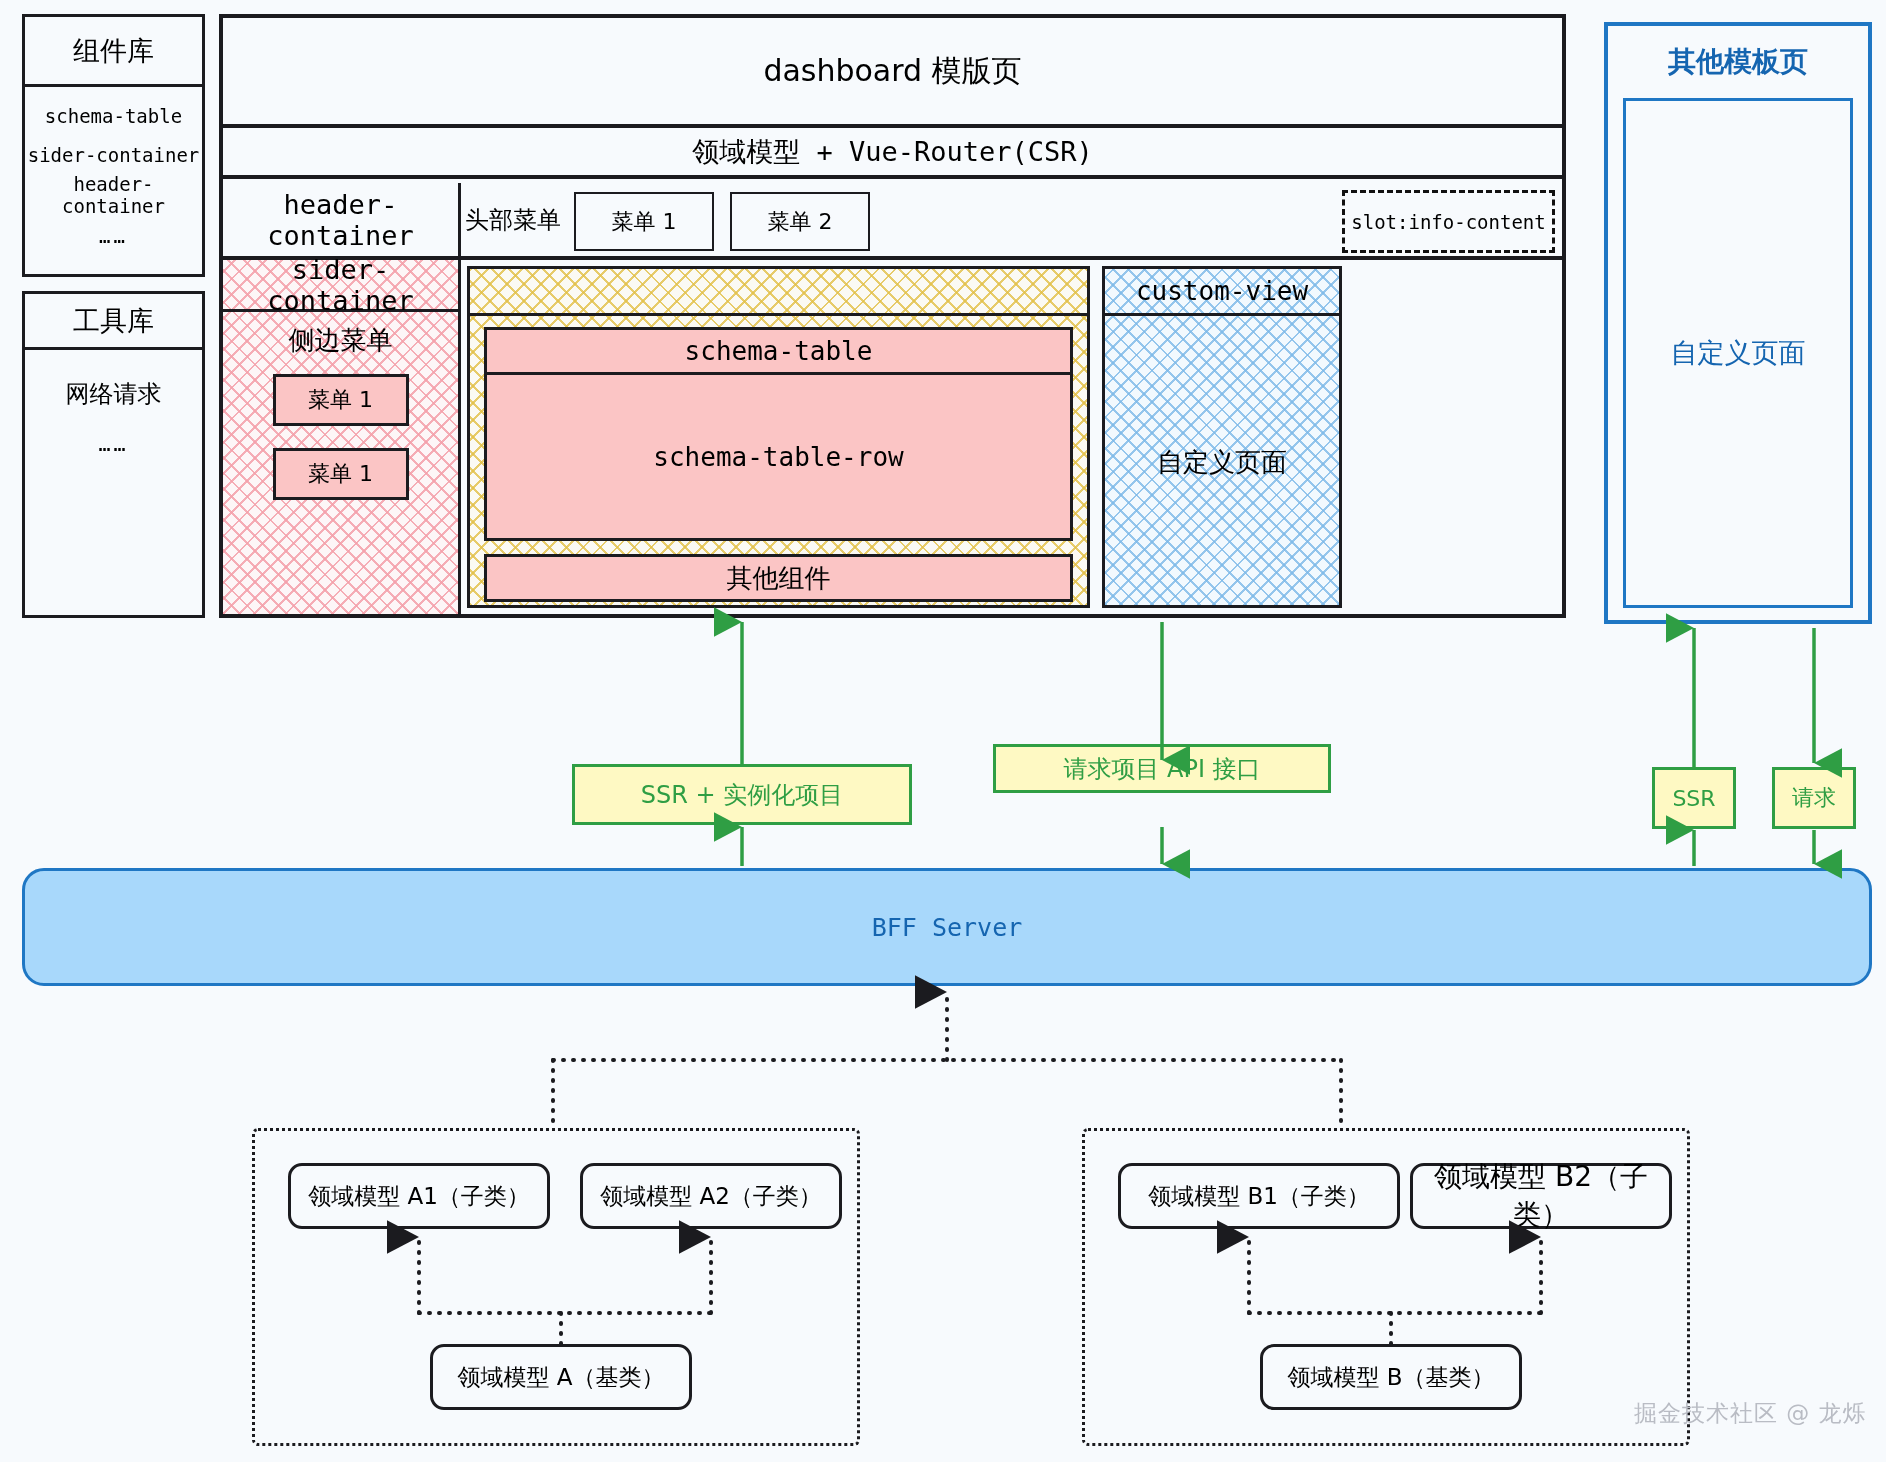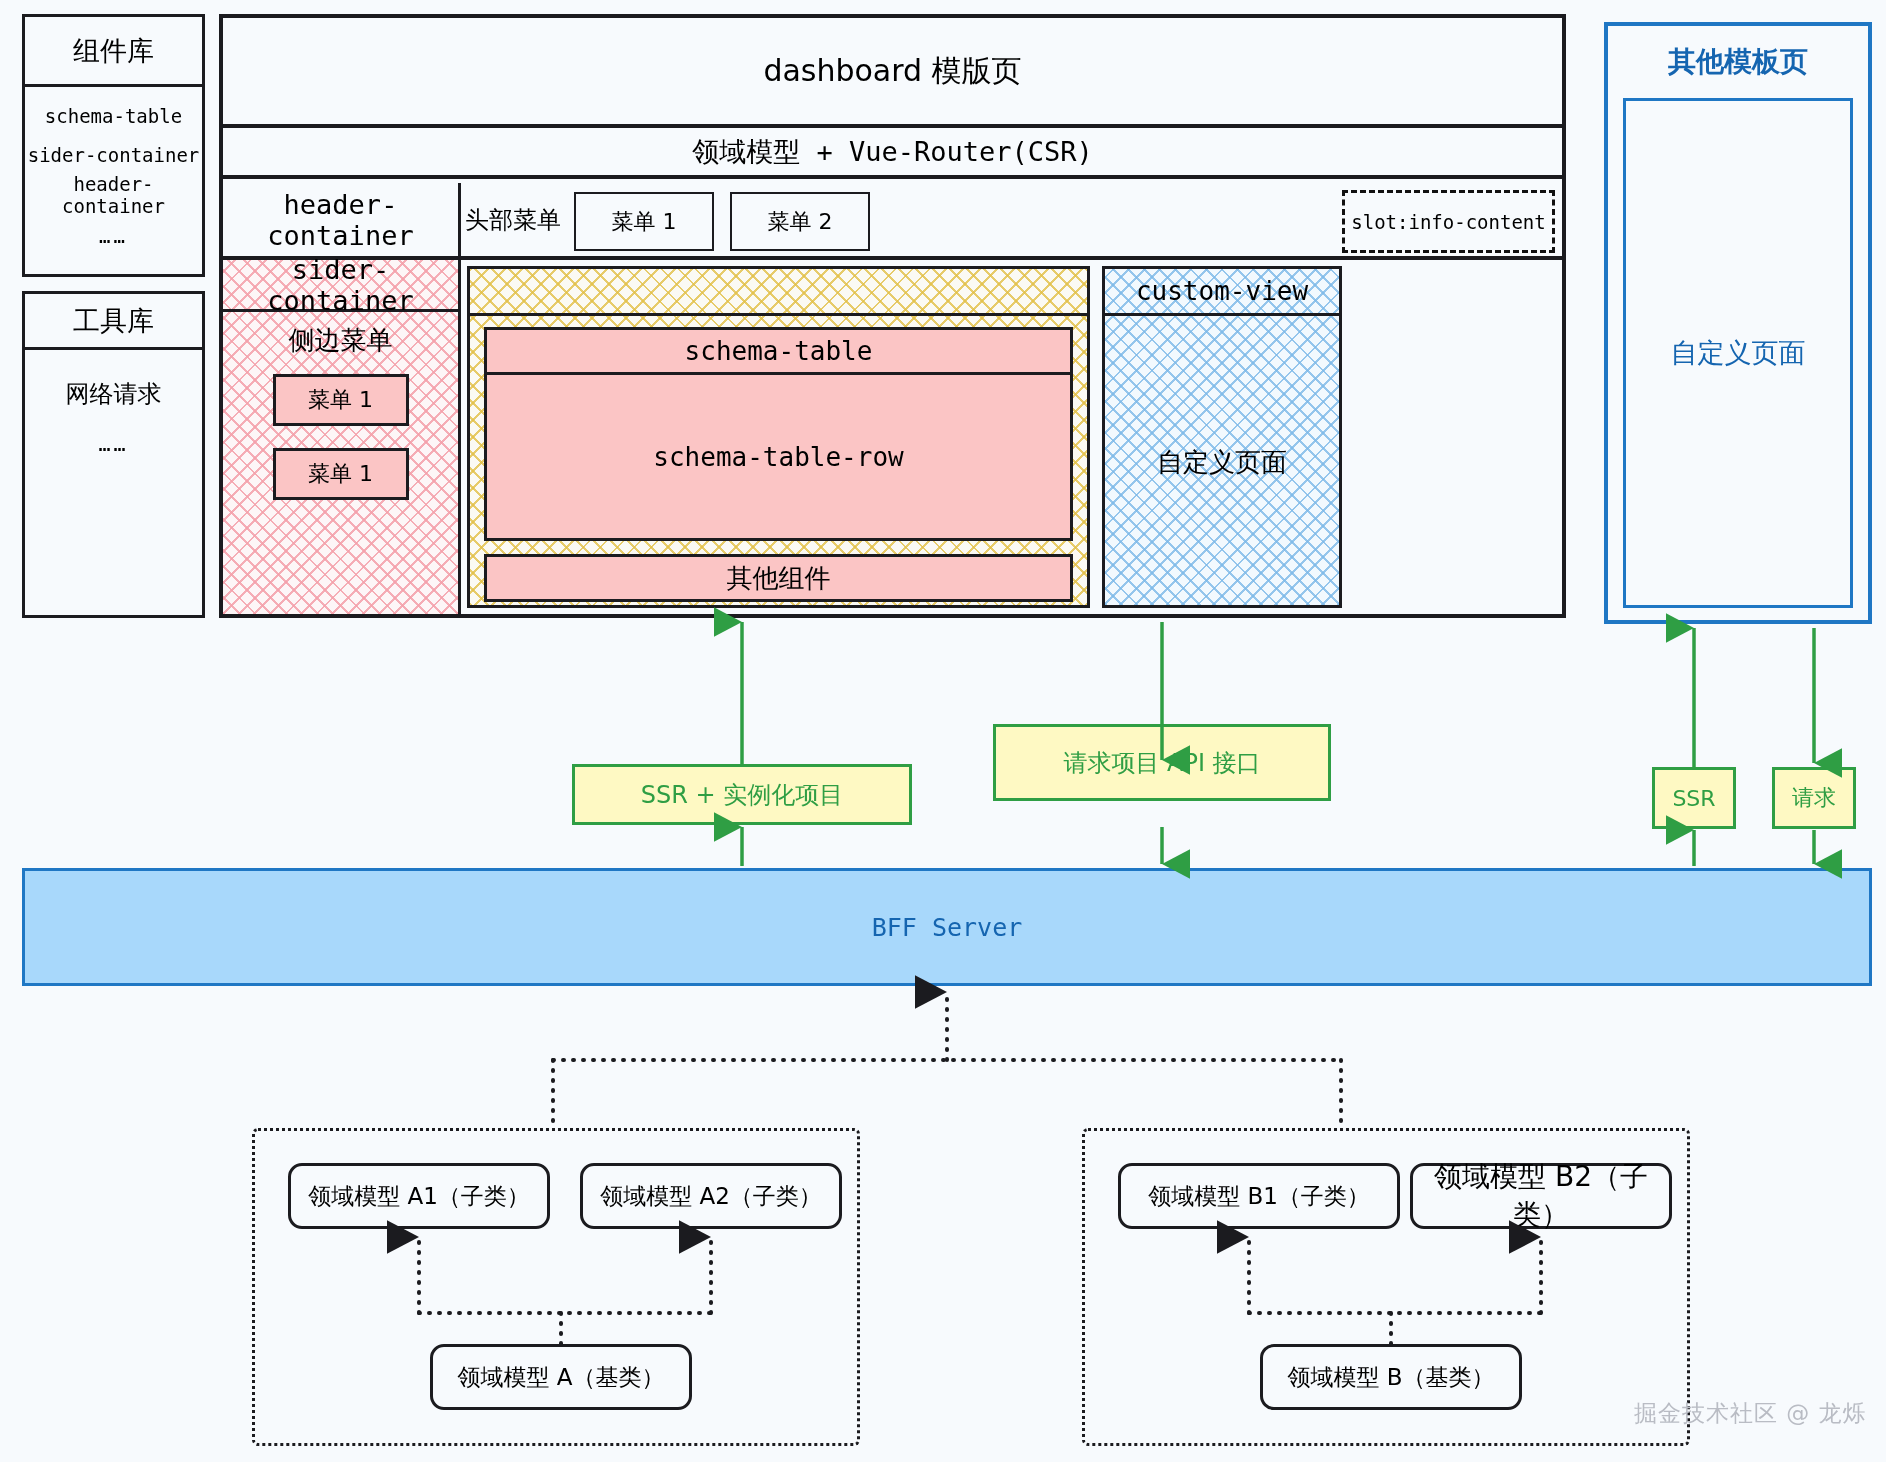--- a/index.html
+++ b/index.html
@@ -169,33 +169,33 @@
     </div>
     <div class="ctr" style="margin:0 auto; width:230px; height:510px; border:3px solid #1f77c4; font-size:27px; color:#1565b0;">
       <span>自定义页面</span>
     </div>
   </div>
 
   <div class="abs ctr green-box" style="left:572px; top:764px; width:340px; height:61px; font-size:24px;">
     <span>SSR + 实例化项目</span>
   </div>
 
-  <div class="abs ctr green-box" style="left:993px; top:724px; width:338px; height:77px; font-size:24px;">
+  <div class="abs ctr green-box" style="left:993px; top:744px; width:338px; height:49px; font-size:24px;">
     <span>请求项目 API 接口</span>
   </div>
 
   <div class="abs ctr green-box" style="left:1652px; top:767px; width:84px; height:62px; font-size:22px;">
     <span>SSR</span>
   </div>
 
   <div class="abs ctr green-box" style="left:1772px; top:767px; width:84px; height:62px; font-size:22px;">
     <span>请求</span>
   </div>
 
-  <div class="abs ctr bff" style="left:22px; top:868px; width:1850px; height:118px; font-size:25px;">
+  <div class="abs ctr bff" style="left:22px; top:868px; width:1850px; height:118px; font-size:25px;border-radius:22px;">
     <span class="mono">BFF Server</span>
   </div>
 
   <div class="abs dotted-group" style="left:252px; top:1128px; width:608px; height:318px;"></div>
 
   <div class="abs ctr model-box" style="left:288px; top:1163px; width:262px; height:66px; font-size:23px;">
     <span>领域模型 A1（子类）</span>
   </div>
   <div class="abs ctr model-box" style="left:580px; top:1163px; width:262px; height:66px; font-size:23px;">
     <span>领域模型 A2（子类）</span>

